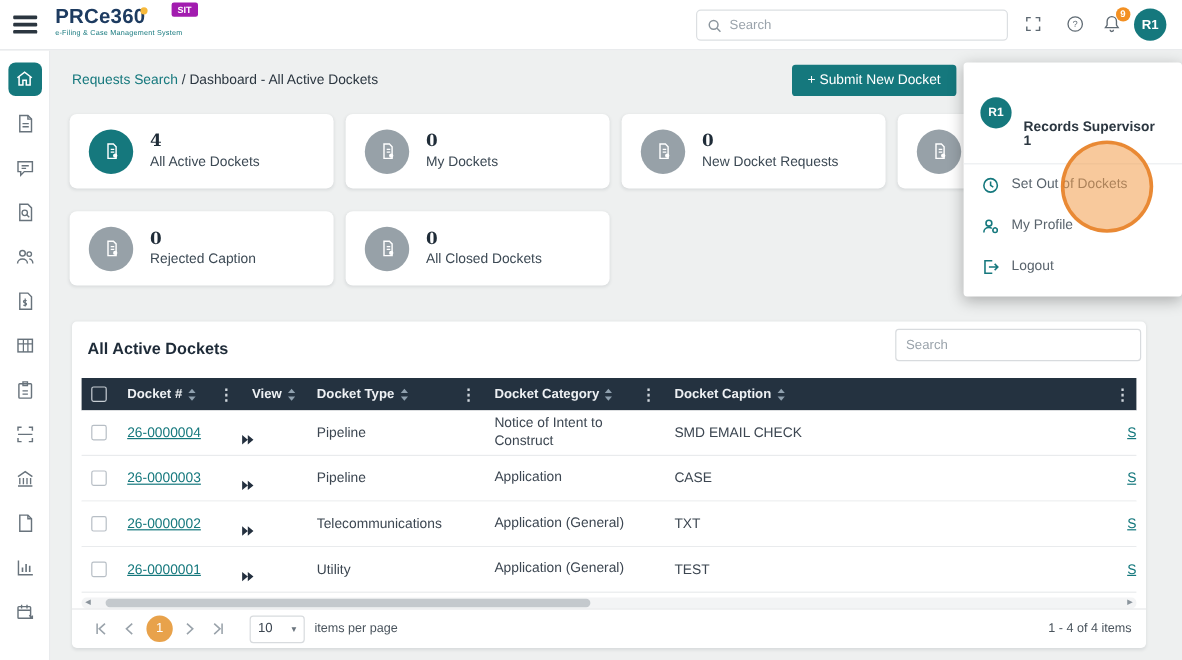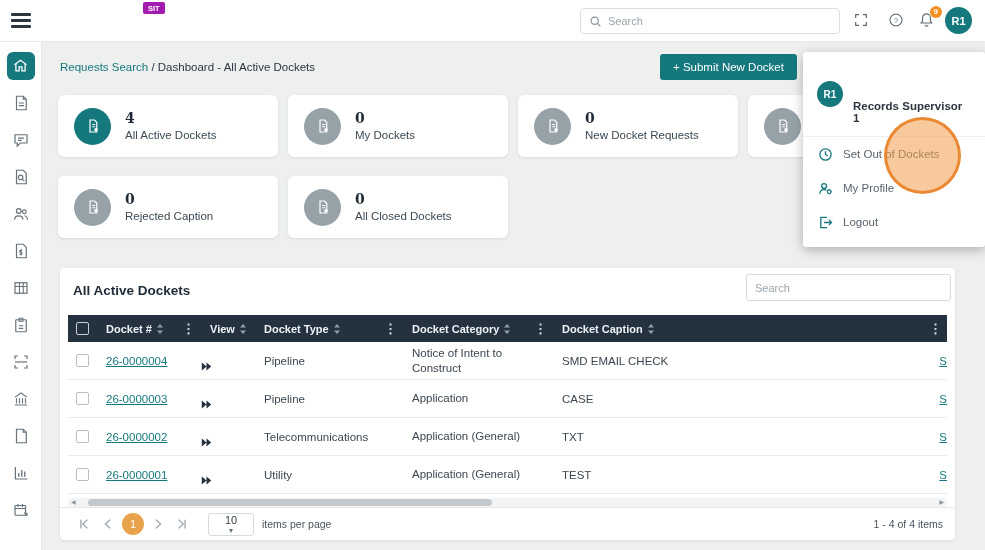--- a/index.html
+++ b/index.html
@@ -124,21 +124,21 @@
     position: absolute; left: 0; bottom: 0; width: 100%; height: 33px; border-top: 1px solid #e6e8ea;
     display: flex; align-items: center; padding: 0 12px; font-size: 10.5px; color: #4a545d;
   }
   .pg-btn { width: 24px; height: 24px; display: flex; align-items: center; justify-content: center; cursor: pointer; }
   .pg-current {
     width: 22px; height: 22px; border-radius: 50%; background: #e8a24b; color: #fff;
     display: flex; align-items: center; justify-content: center; font-size: 11px; margin: 0 2px; cursor: pointer;
   }
   .pg-size {
     width: 46px; height: 23px; border: 1px solid #d8dbde; border-radius: 3px; margin-left: 14px;
-    display: flex; align-items: center; justify-content: space-between; padding: 0 6px; font-size: 11px; color: #3c4651; cursor: pointer; flex-direction: column;
+    display: flex; align-items: center; justify-content: space-between; padding: 0 6px; font-size: 11px; color: #3c4651; cursor: pointer;
   }
   .pg-caret { font-size: 8px; color: #6b757e; }
   .pg-label { margin-left: 8px; }
   .pg-range { margin-left: auto; }
 
   
   .user-menu {
     position: absolute; left: 803px; top: 52px; width: 182px; z-index: 20;
     background: #fff; border-radius: 3px; box-shadow: 0 3px 12px rgba(0,0,0,0.28); padding-bottom: 8px;
   }
@@ -160,20 +160,25 @@
 </style>
 </head>
 <body>
 
 <header class="topbar">
   <div class="hamburger">
       <span></span>
       <span></span>
       <span></span>
     </div>
+  <div class="logo-wrap">
+    <div class="logo-text">PRCe360</div>
+    <div class="logo-dot"></div>
+    <div class="logo-tagline">e-Filing &amp; Case Management System</div>
+  </div>
   <div class="sit-badge">SIT</div>
   <div class="search-box">
     <span>
       <svg width="13" height="13" viewBox="0 0 16 16">
           <circle cx="7" cy="7" r="4.5" fill="none" stroke="#8b959d" stroke-width="1.5"></circle>
           <path d="M10.5 10.5 L14 14" stroke="#8b959d" stroke-width="1.5"></path>
         </svg>
     </span>
     <input type="text" placeholder="Search" style="">
   </div>

